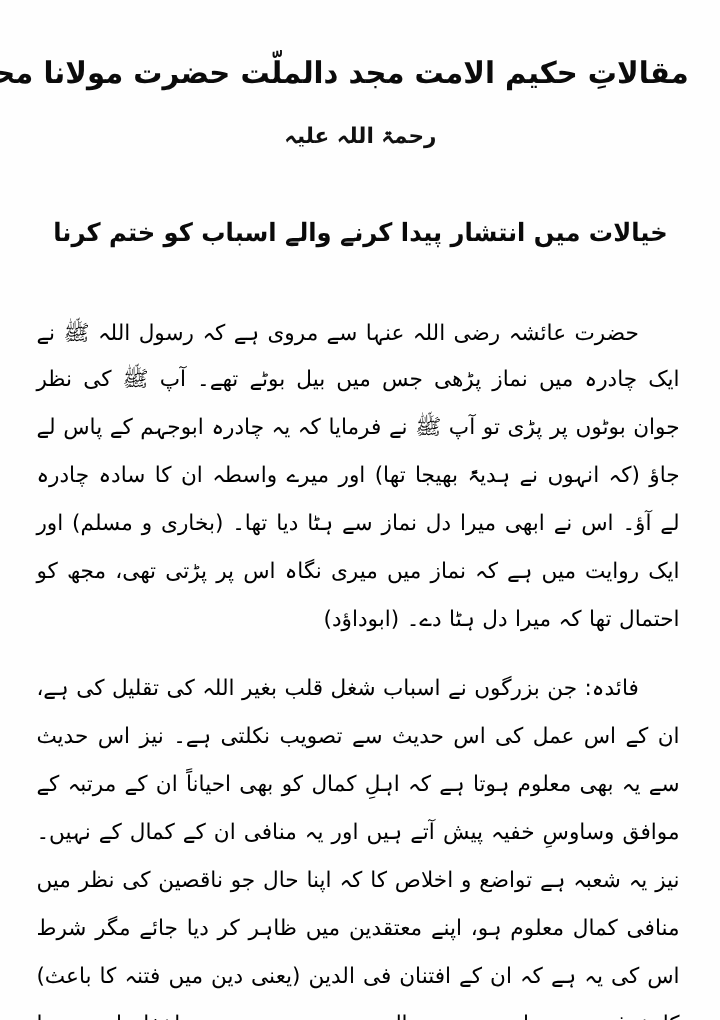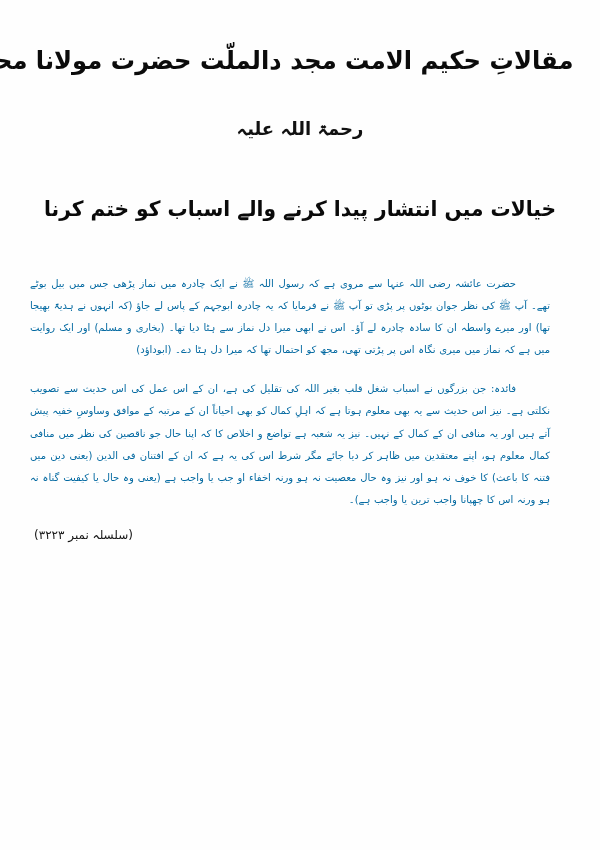--- a/index.html
+++ b/index.html
@@ -40,21 +40,21 @@
     padding: 0 18px;
     white-space: nowrap;
     transform: scaleX(0.97);
   }
   .book-title-honorific {
     font-family: "DejaVu Sans", "Liberation Sans", sans-serif;
     font-weight: 700;
     font-size: 18px;
     color: #111111;
     direction: rtl;
-    margin-top: 38px;
+    margin-top: 22px;
   }
 
   
   .section-heading {
     margin-top: 58px;
     text-align: center;
     font-family: "DejaVu Sans", "Liberation Sans", sans-serif;
     font-weight: 700;
     font-size: 21px;
     color: #0a0a0a;
@@ -66,27 +66,27 @@
 
   
   .body-area {
     margin-top: 52px;
     padding: 0 34px 0 30px;
     direction: rtl;
   }
 
   .para {
     font-family: "DejaVu Sans", "Liberation Sans", sans-serif;
-    font-size: 10px;
+    font-size: 18px;
     line-height: 2.22;
-    color: #0369a1;
+    color: #000000;
     text-align: justify;
     text-justify: inter-word;
     direction: rtl;
-    margin: 0 16px 17px 0;
+    margin: 0 0 17px 0;
     text-indent: 34px;
     word-spacing: 0.5px;
   }
 
   
   .citation {
     margin-top: 12px;
     padding: 0 34px 0 30px;
     direction: rtl;
     text-align: left;

